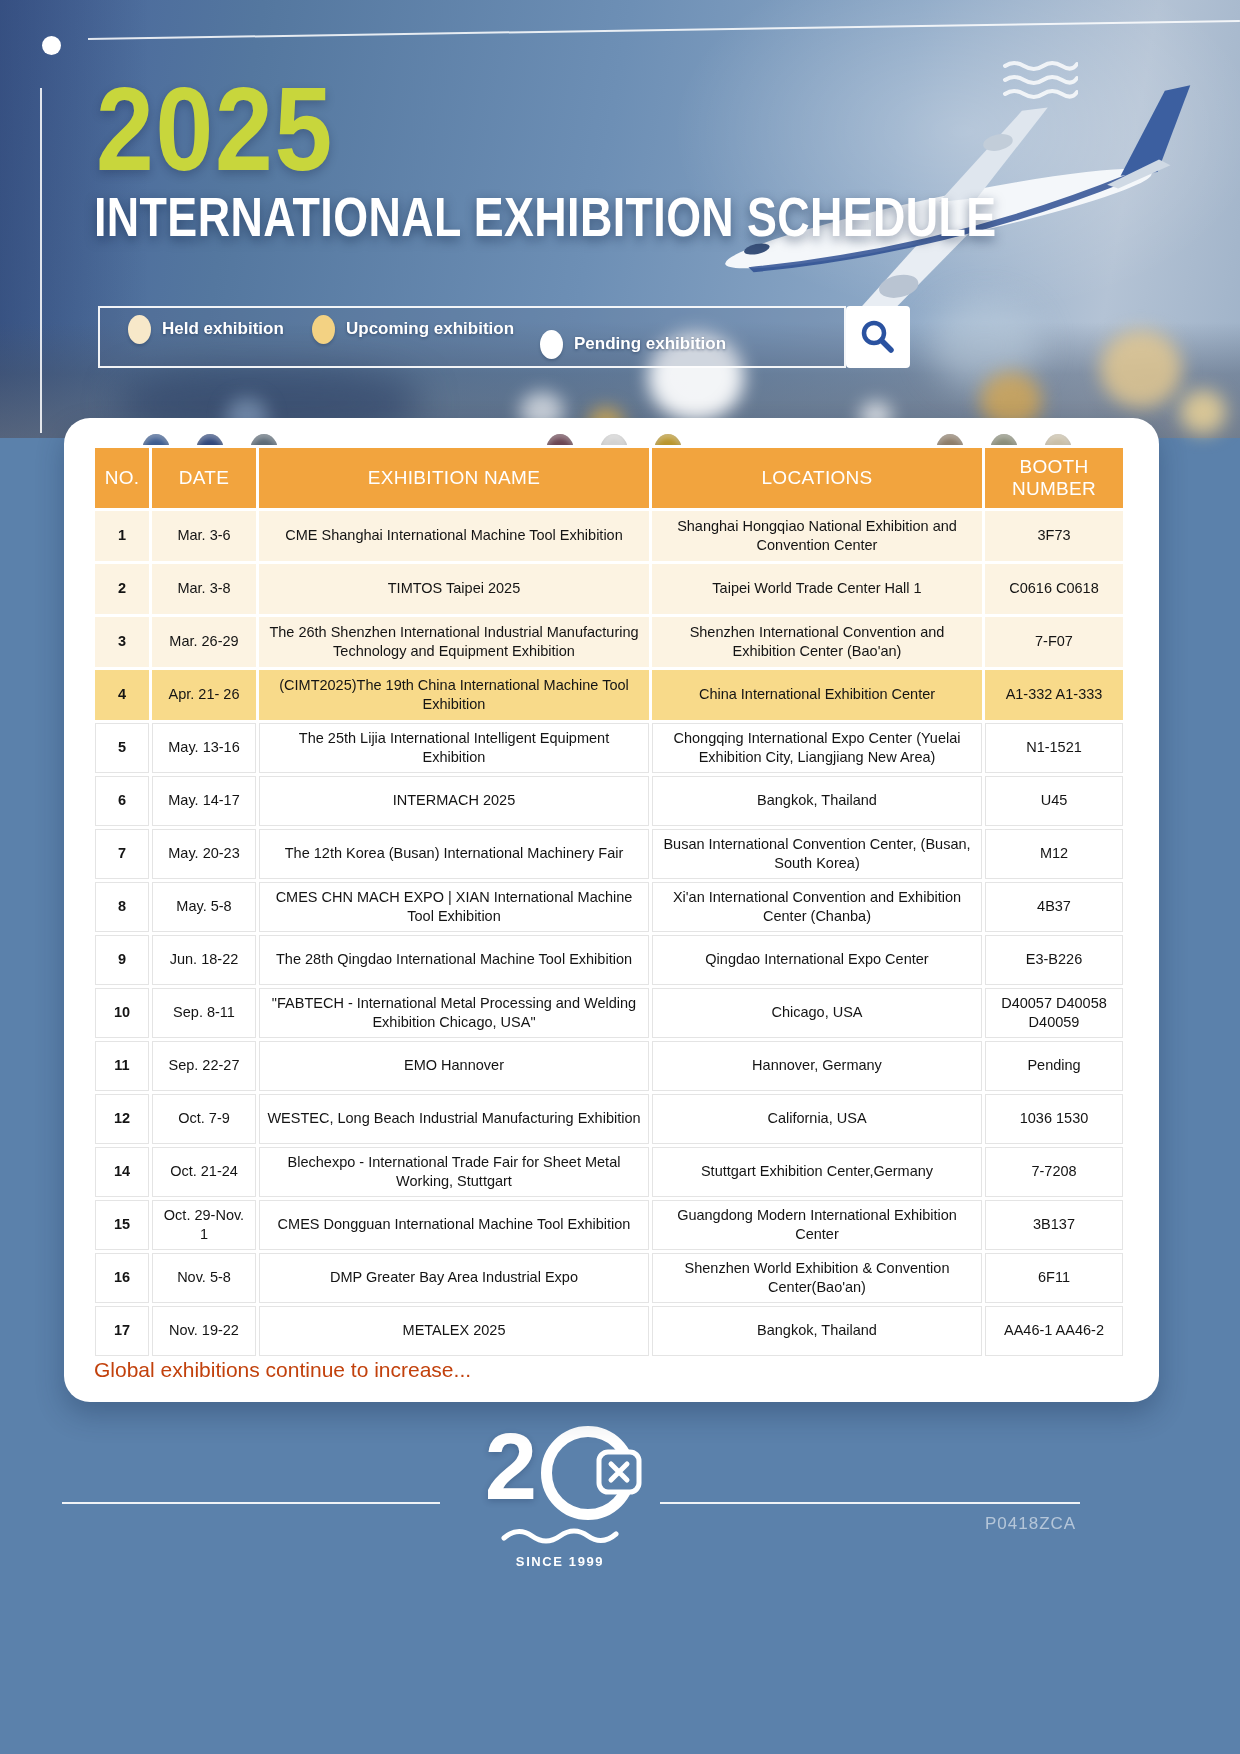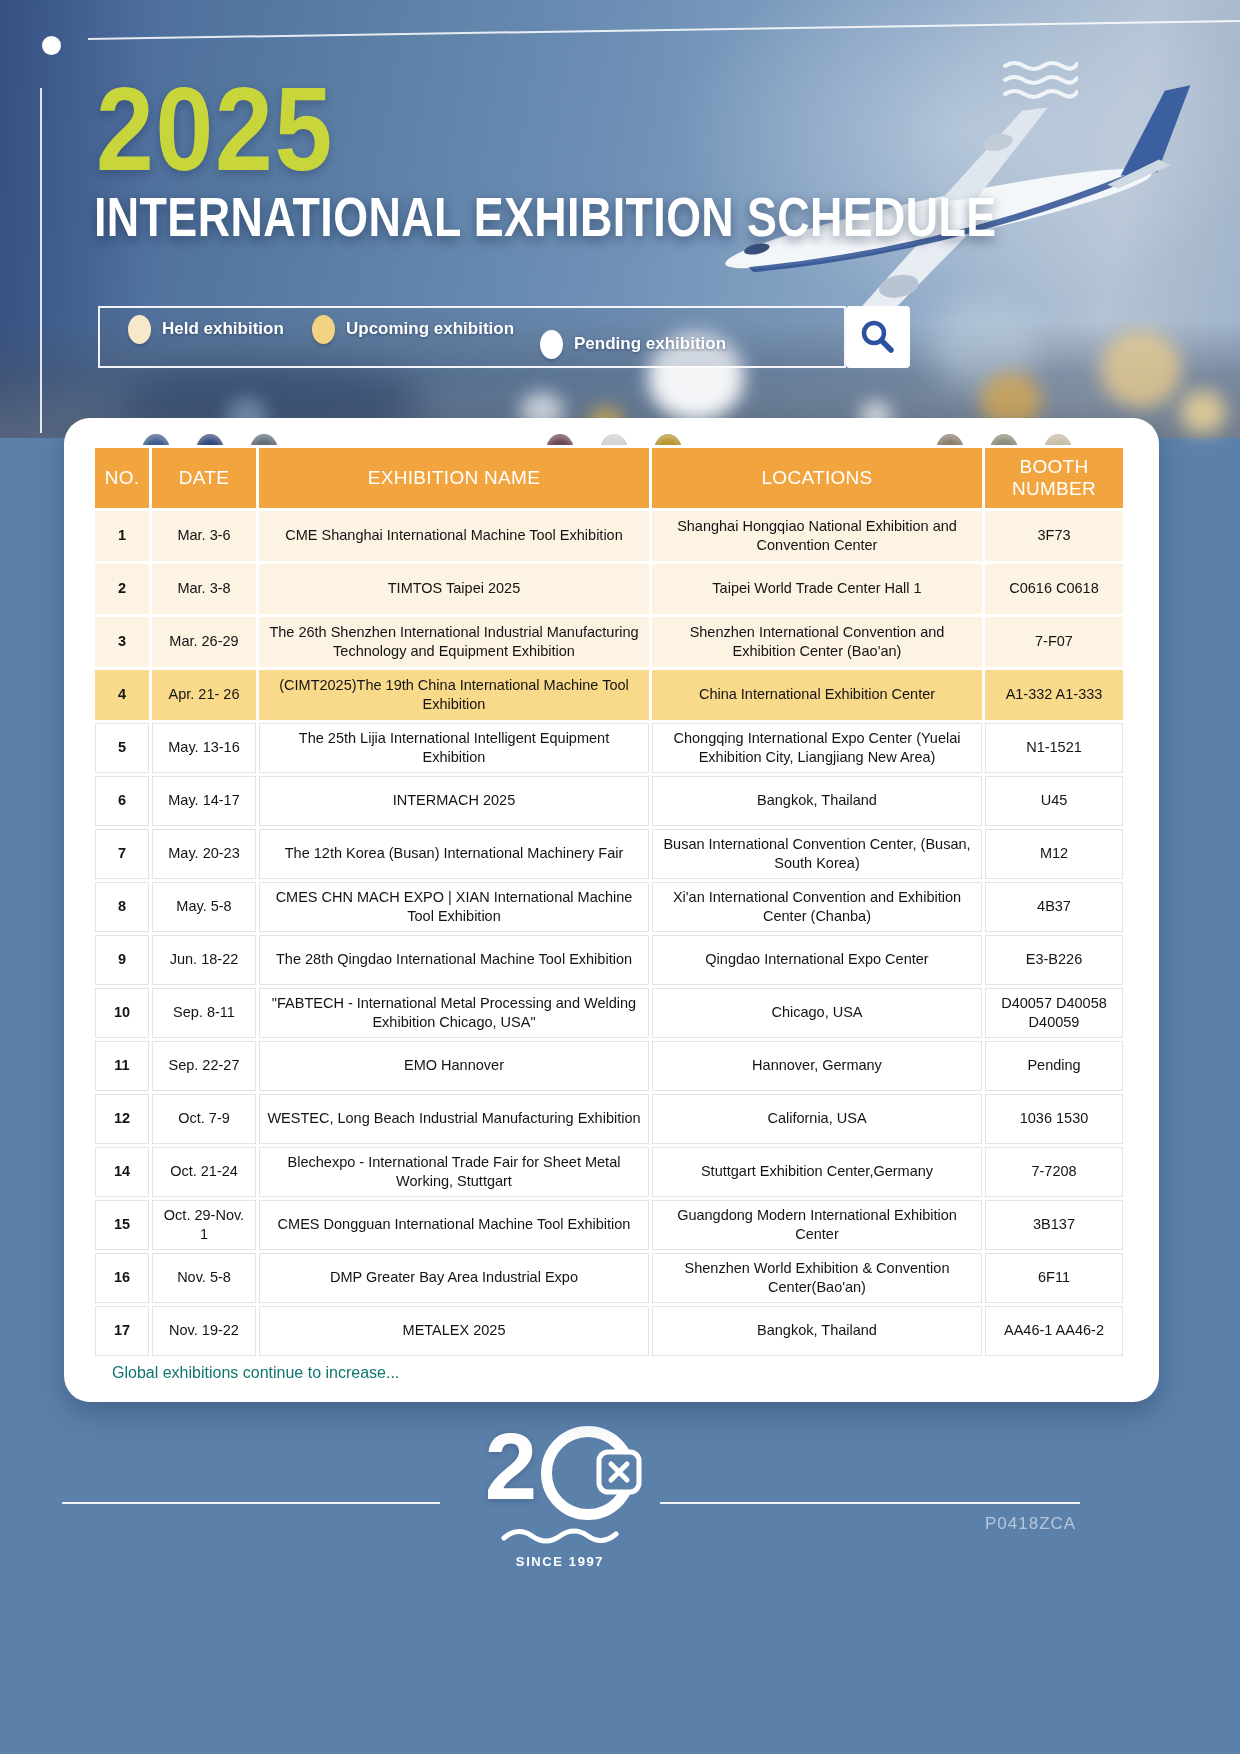--- a/index.html
+++ b/index.html
@@ -80,21 +80,21 @@
     text-align:center;vertical-align:middle;letter-spacing:0.3px;padding:0 2px;
   }
   .extable td{
     font-size:14.5px;color:#141414;height:44px;text-align:center;vertical-align:middle;
     line-height:1.32;padding:2px 6px;border:1px solid transparent;word-wrap:break-word;
   }
   .extable td.held{background:#fcf3e2;}
   .extable td.upcoming{background:#f8da8a;}
   .extable td.pending{background:#ffffff;border:1px solid #e4e4e4;}
   .extable td.no-cell{font-weight:bold;}
-  .note{position:absolute;left:30px;bottom:20px;color:#0f766e;font-size:16px;margin-left:18px;}
+  .note{position:absolute;left:30px;bottom:20px;color:#c2410c;font-size:21px;}
   
   .logo{position:absolute;left:468px;top:1424px;width:184px;text-align:center;color:#fff;z-index:2;}
   .logo-row{display:flex;align-items:flex-start;justify-content:center;}
   .logo-two{font-size:94px;font-weight:800;line-height:0.92;text-shadow:0 2px 6px rgba(15,35,70,0.25);}
   .logo-ring{position:relative;width:72px;height:72px;border:11px solid #fff;border-radius:50%;margin-left:4px;margin-top:2px;box-sizing:content-box;}
   .logo-badge{position:absolute;right:-18px;top:12px;}
   .logo-wave{margin-top:4px;}
   .logo-since{font-size:13px;font-weight:bold;letter-spacing:1.6px;margin-top:2px;}
   .rule{position:absolute;top:1502px;height:2px;background:rgba(255,255,255,0.9);}
   .rule-left{left:62px;width:378px;}
@@ -323,19 +323,19 @@
       <span class="logo-ring">
         <svg class="logo-badge" width="46" height="46" viewBox="0 0 46 46">
           <rect x="3" y="3" width="40" height="40" rx="9" fill="#5b81ab" stroke="#fff" stroke-width="5"></rect>
           <path d="M15 15 L31 31 M31 15 L15 31" stroke="#fff" stroke-width="5" stroke-linecap="round"></path>
         </svg>
       </span>
     </div>
     <svg class="logo-wave" width="124" height="24" viewBox="0 0 124 24">
       <path d="M6 14 Q 20 2 34 12 T 62 12 T 90 12 T 118 10" stroke="#fff" stroke-width="5" fill="none" stroke-linecap="round"></path>
     </svg>
-    <div class="logo-since">SINCE 1997</div>
+    <div class="logo-since">SINCE 1999</div>
   </div>
   <div class="rule rule-left"></div>
   <div class="rule rule-right"></div>
   <div class="code">P0418ZCA</div>
 
 </div>
 
 </body></html>

